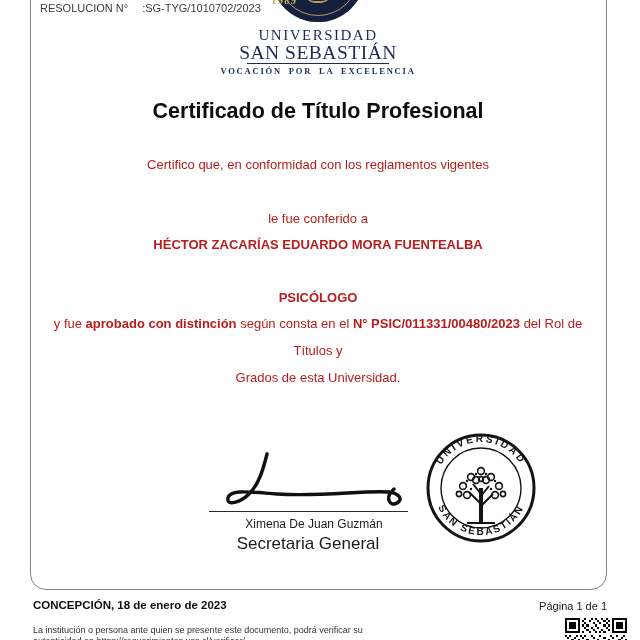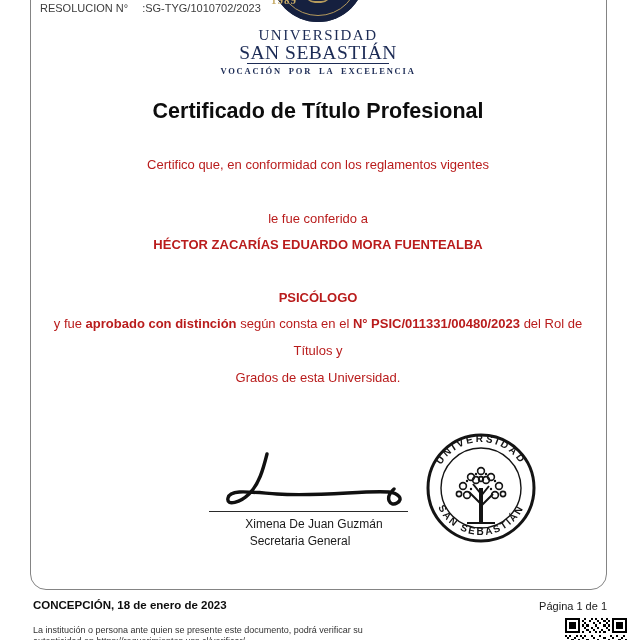--- a/index.html
+++ b/index.html
@@ -35,21 +35,21 @@
   .title{top:99px;font-size:21.5px;font-weight:bold;color:#0d0d0d;}
   .bodyline{font-size:13px;color:#b91c1c;}
   .b{font-weight:bold;}
   .l1{top:157px}.l2{top:184px;font-weight:bold}.l3{top:211px}
   .l4{top:237px;font-weight:bold}.l5{top:264px}.l6{top:290px;font-weight:bold}
   .l7{top:316px}.l8{top:343px}.l9{top:370px}
   
   .sig-svg{position:absolute;left:215px;top:450px;}
   .sigline{top:511px;left:209px;width:199px;height:0;border-top:1.2px solid #2a2a2a;}
   .signame{top:517px;left:292px;transform:translateX(-50%);font-size:12px;margin-left:22px;}
-  .sigrole{top:534px;left:300px;transform:translateX(-50%);font-size:12px;}
+  .sigrole{top:534px;left:308px;transform:translateX(-50%);font-size:17px;}
   
   .stamp{position:absolute;left:425px;top:432px;}
   
   .placedate{top:599px;left:33px;font-size:11.5px;font-weight:bold;color:#0d0d0d;}
   .pageind{top:600px;right:33px;font-size:11px;color:#1a1a1a;margin-left:8px;}
   .fine1{top:625px;left:33px;font-size:9px;color:#333;text-align:center;}
   .fine2{top:636px;left:33px;font-size:9px;color:#333;}
   .qr{position:absolute;left:565px;top:618px;}
 </style>
 </head>

